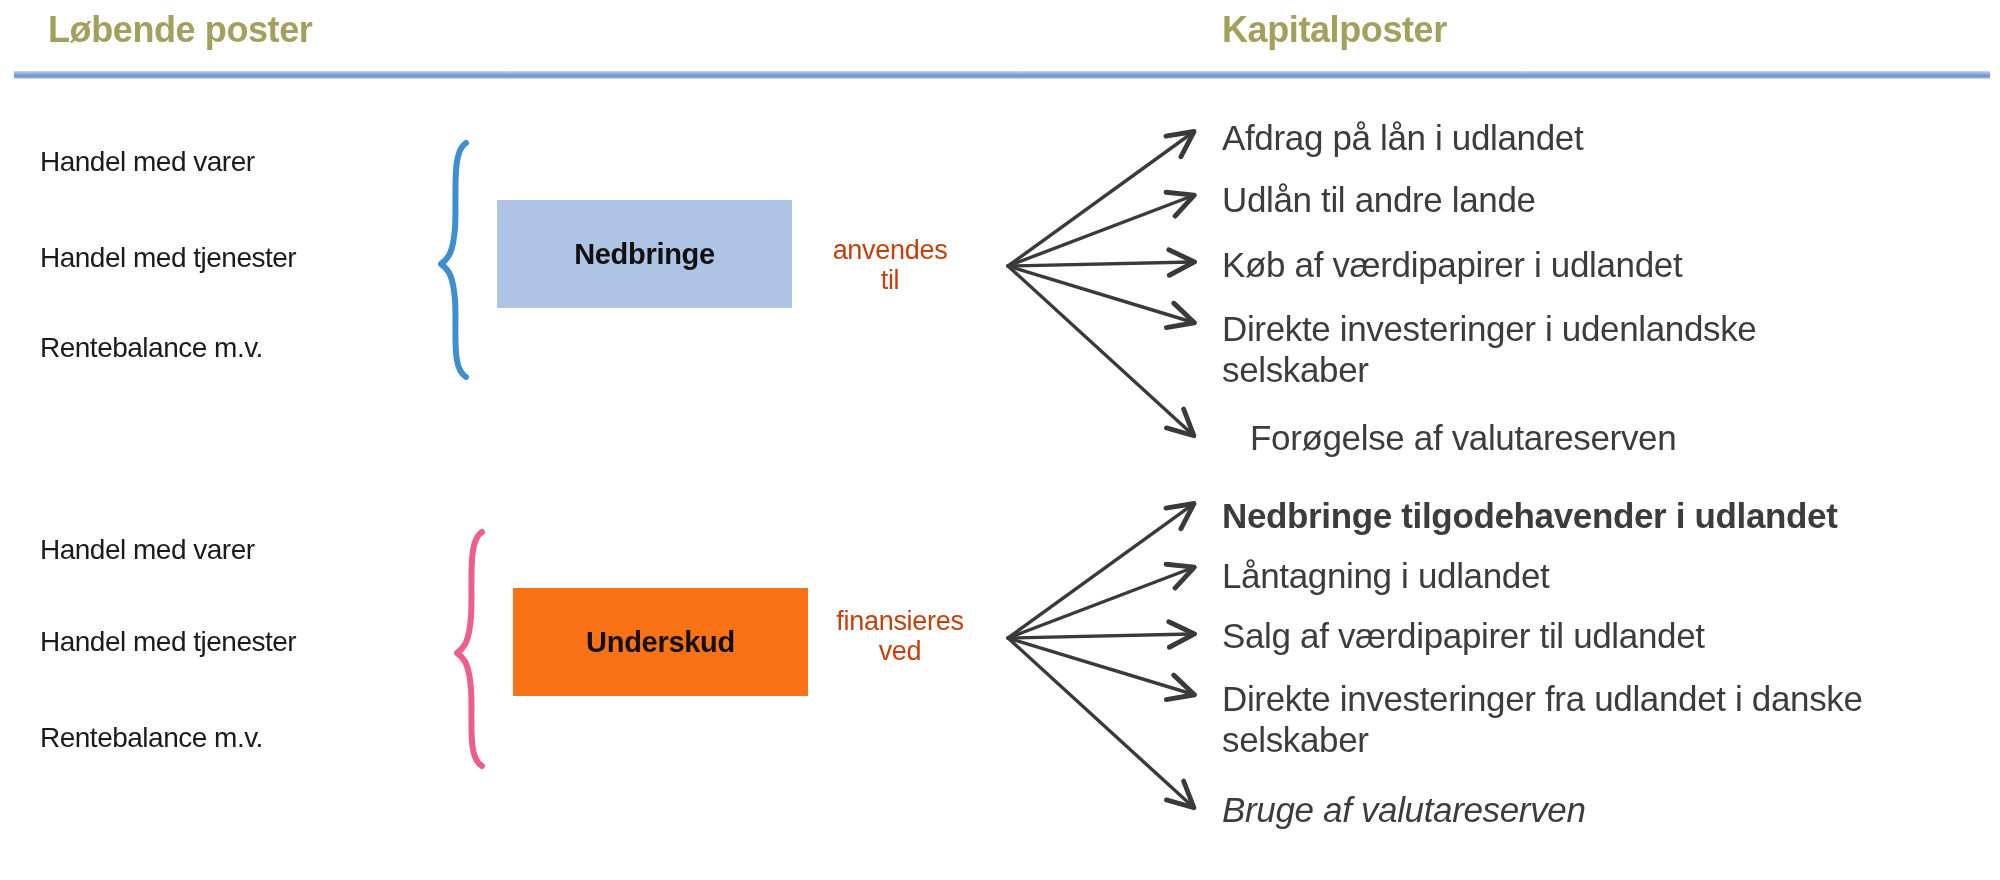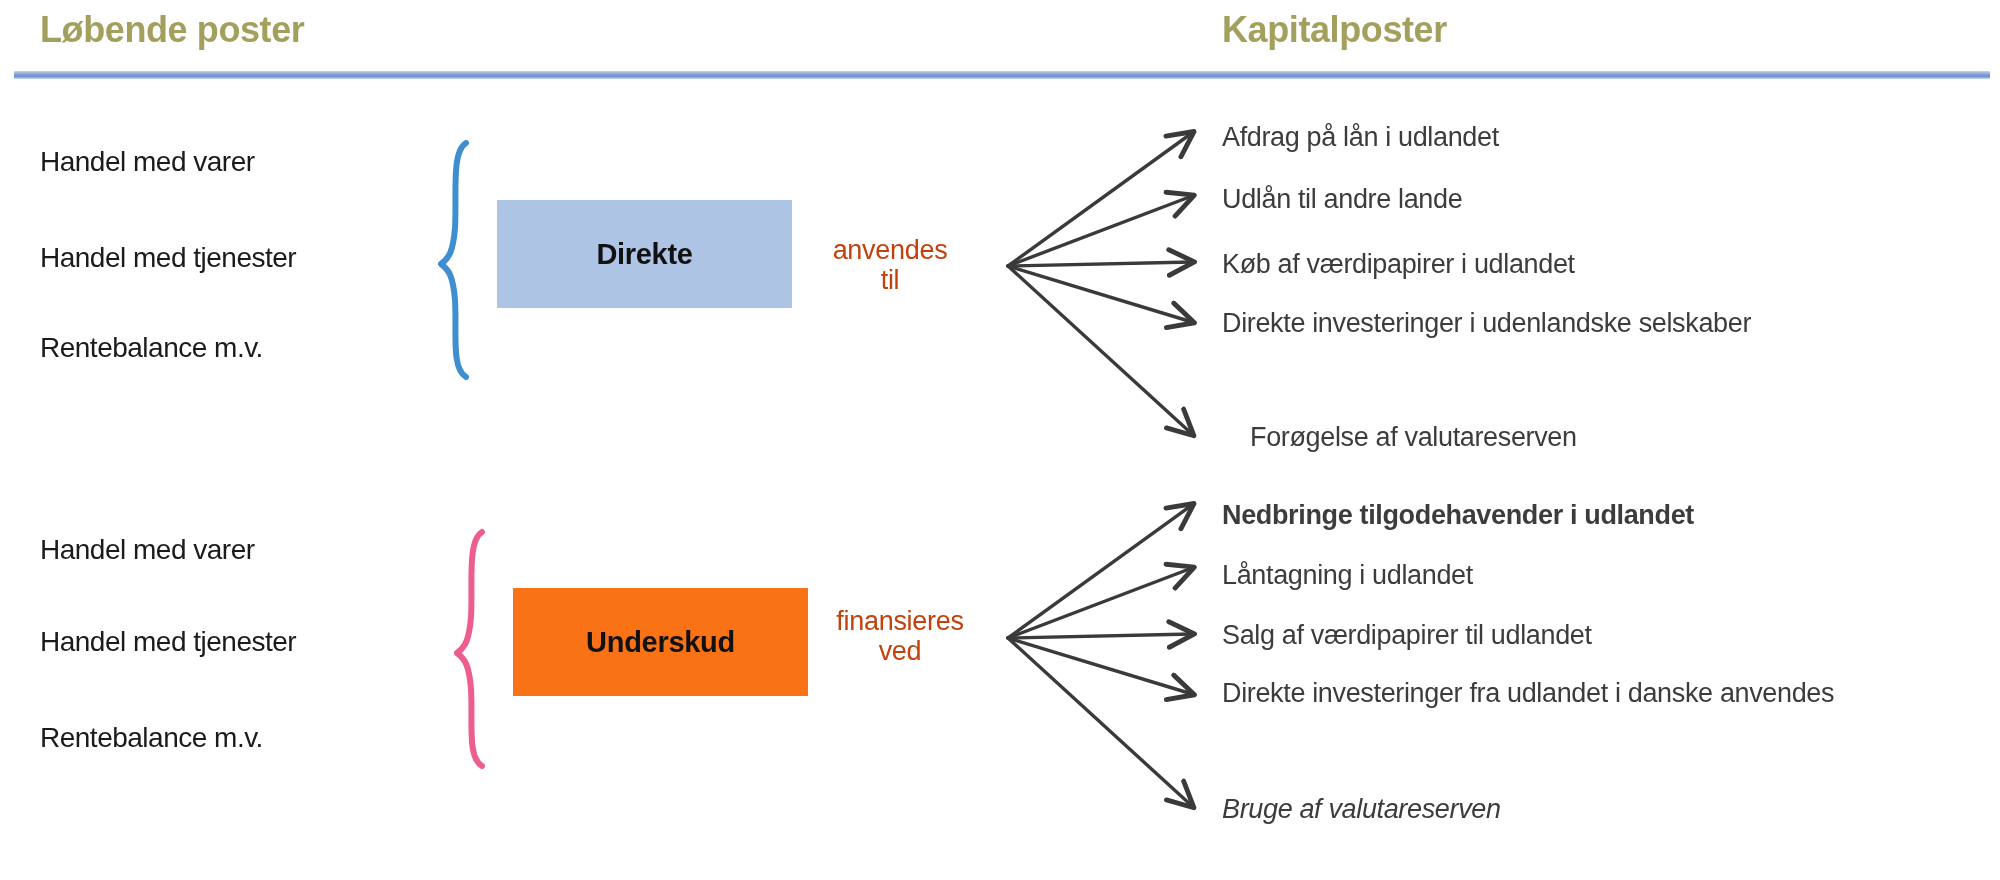--- a/index.html
+++ b/index.html
@@ -15,21 +15,21 @@
 
   
   .col-head{
     position:absolute;
     font-weight:bold;
     font-size:36px;
     letter-spacing:-0.4px;
     color:#a3a05e;
     white-space:nowrap;
   }
-  #head-left{left:40px;top:9px;}
+  #head-left{left:48px;top:9px;}
   #head-right{left:1222px;top:9px;}
 
   #head-rule{
     position:absolute;
     left:14px;top:71px;
     width:1976px;height:8px;
     background:linear-gradient(to bottom,#c6d5ee 0%,#7d9fd4 45%,#6f94cf 70%,#cfdcf1 100%);
     border-radius:1px;
   }
 
@@ -73,21 +73,21 @@
     text-align:center;
     letter-spacing:-0.3px;
     transform:translateY(-50%);
   }
   #label-anvendes{left:800px;top:265px;width:180px;}
   #label-finansieres{left:800px;top:636px;width:200px;}
 
   
   .tgt-item{
     position:absolute;
-    font-size:27px;
+    font-size:35px;
     line-height:1.18;
     color:#3c3c3c;
     letter-spacing:-0.35px;
   }
   .tgt-item.one-line{transform:translateY(-50%);}
 
   
   #vec{position:absolute;left:0;top:0;width:2000px;height:880px;pointer-events:none;}
 </style>
 </head>
@@ -98,21 +98,21 @@
   <div class="col-head" id="head-left">Løbende poster</div>
 
   <div class="col-head" id="head-right">Kapitalposter</div>
 
   <div id="head-rule"></div>
 
   <div class="src-item" style="left:40px;top:162px;">Handel med varer</div>
   <div class="src-item" style="left:40px;top:258px;">Handel med tjenester</div>
   <div class="src-item" style="left:40px;top:348px;">Rentebalance m.v.</div>
 
-  <div class="center-box" id="box-overskud">Direkte</div>
+  <div class="center-box" id="box-overskud">Nedbringe</div>
 
   <div class="conn-label" id="label-anvendes">
     <div>anvendes</div>
     <div>til</div>
   </div>
 
   <div class="tgt-item one-line" style="left:1222px;top:138px;width:740px;">Afdrag på lån i udlandet</div>
   <div class="tgt-item one-line" style="left:1222px;top:200px;width:740px;">Udlån til andre lande</div>
   <div class="tgt-item" style="left:1222px;top:308px;width:620px;">Direkte investeringer i udenlandske selskaber</div>
   <div class="tgt-item one-line" style="left:1222px;top:265px;width:740px;">Køb af værdipapirer i udlandet</div>
@@ -125,21 +125,21 @@
   <div class="center-box" id="box-underskud">Underskud</div>
 
   <div class="conn-label" id="label-finansieres">
     <div>finansieres</div>
     <div>ved</div>
   </div>
 
   <div class="tgt-item one-line" style="left:1222px;top:516px;width:760px;font-weight:bold;">Nedbringe tilgodehavender i udlandet</div>
   <div class="tgt-item one-line" style="left:1222px;top:576px;width:760px;">Låntagning i udlandet</div>
   <div class="tgt-item one-line" style="left:1222px;top:636px;width:760px;">Salg af værdipapirer til udlandet</div>
-  <div class="tgt-item" style="left:1222px;top:678px;width:740px;">Direkte investeringer fra udlandet i danske anvendes</div>
+  <div class="tgt-item" style="left:1222px;top:678px;width:740px;">Direkte investeringer fra udlandet i danske selskaber</div>
   <div class="tgt-item one-line" style="left:1222px;top:810px;width:760px;font-style:italic;">Bruge af valutareserven</div>
 
   <svg id="vec" viewBox="0 0 2000 880" xmlns="http://www.w3.org/2000/svg">
     <defs>
       <marker id="ah" viewBox="0 0 12 12" refX="10" refY="6" markerWidth="9" markerHeight="9" orient="auto-start-reverse">
         <path d="M1,1 L11,6 L1,11" fill="none" stroke="#3a3a3a" stroke-width="1.9" stroke-linecap="round" stroke-linejoin="round"></path>
       </marker>
     </defs>
 
     <g>

